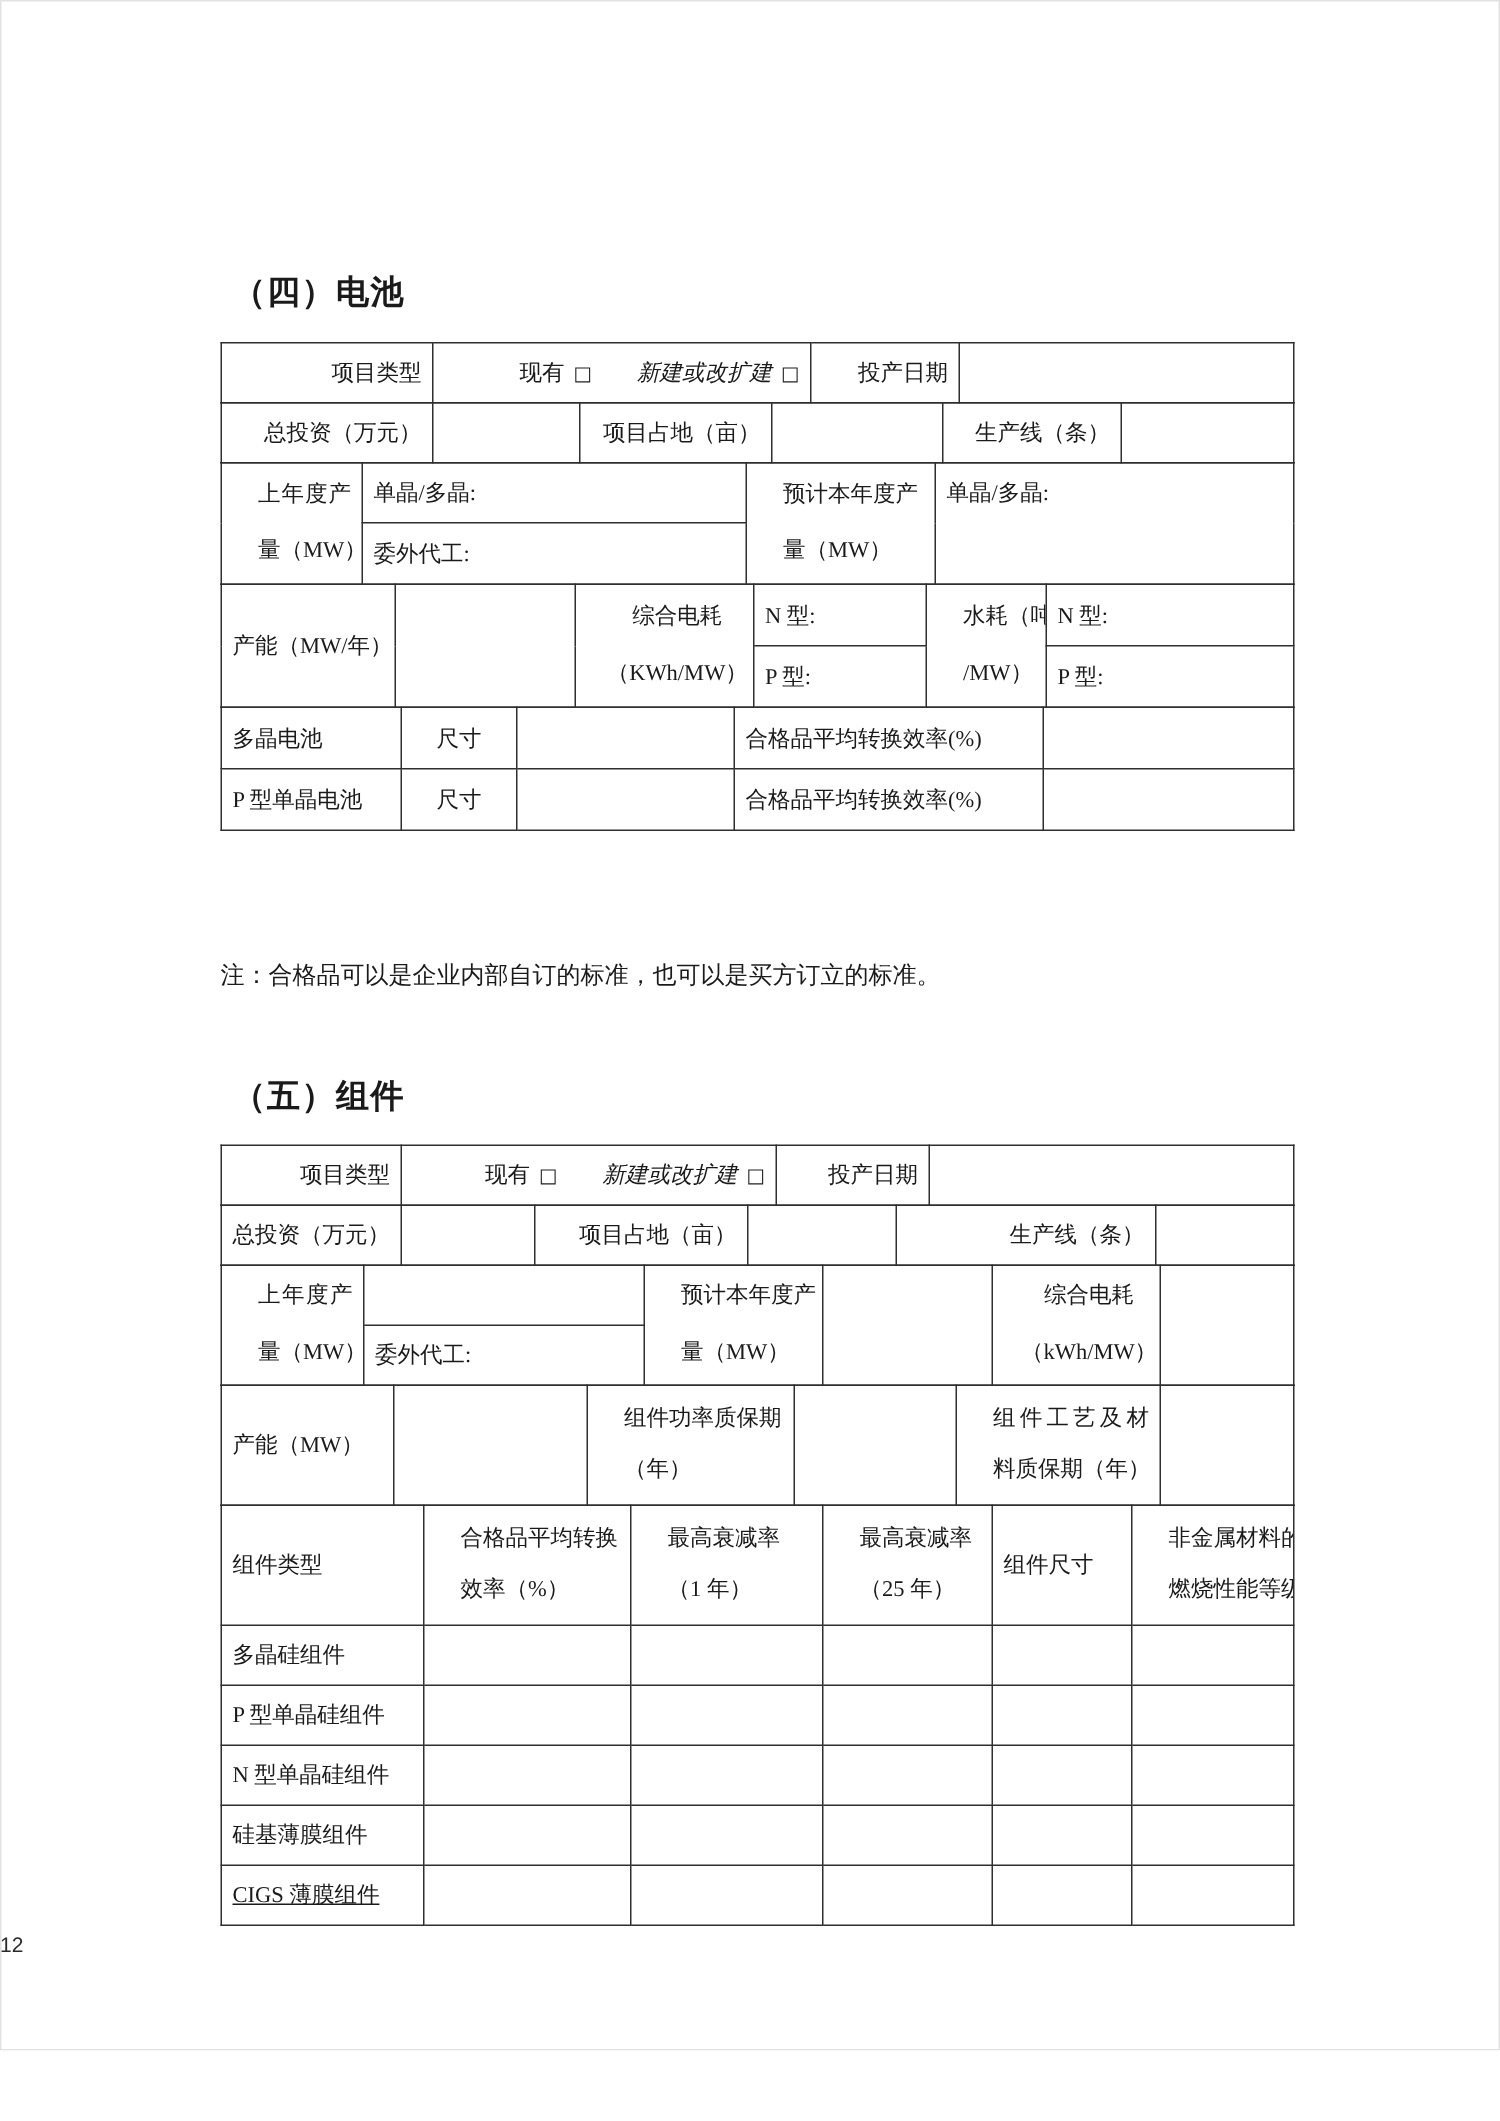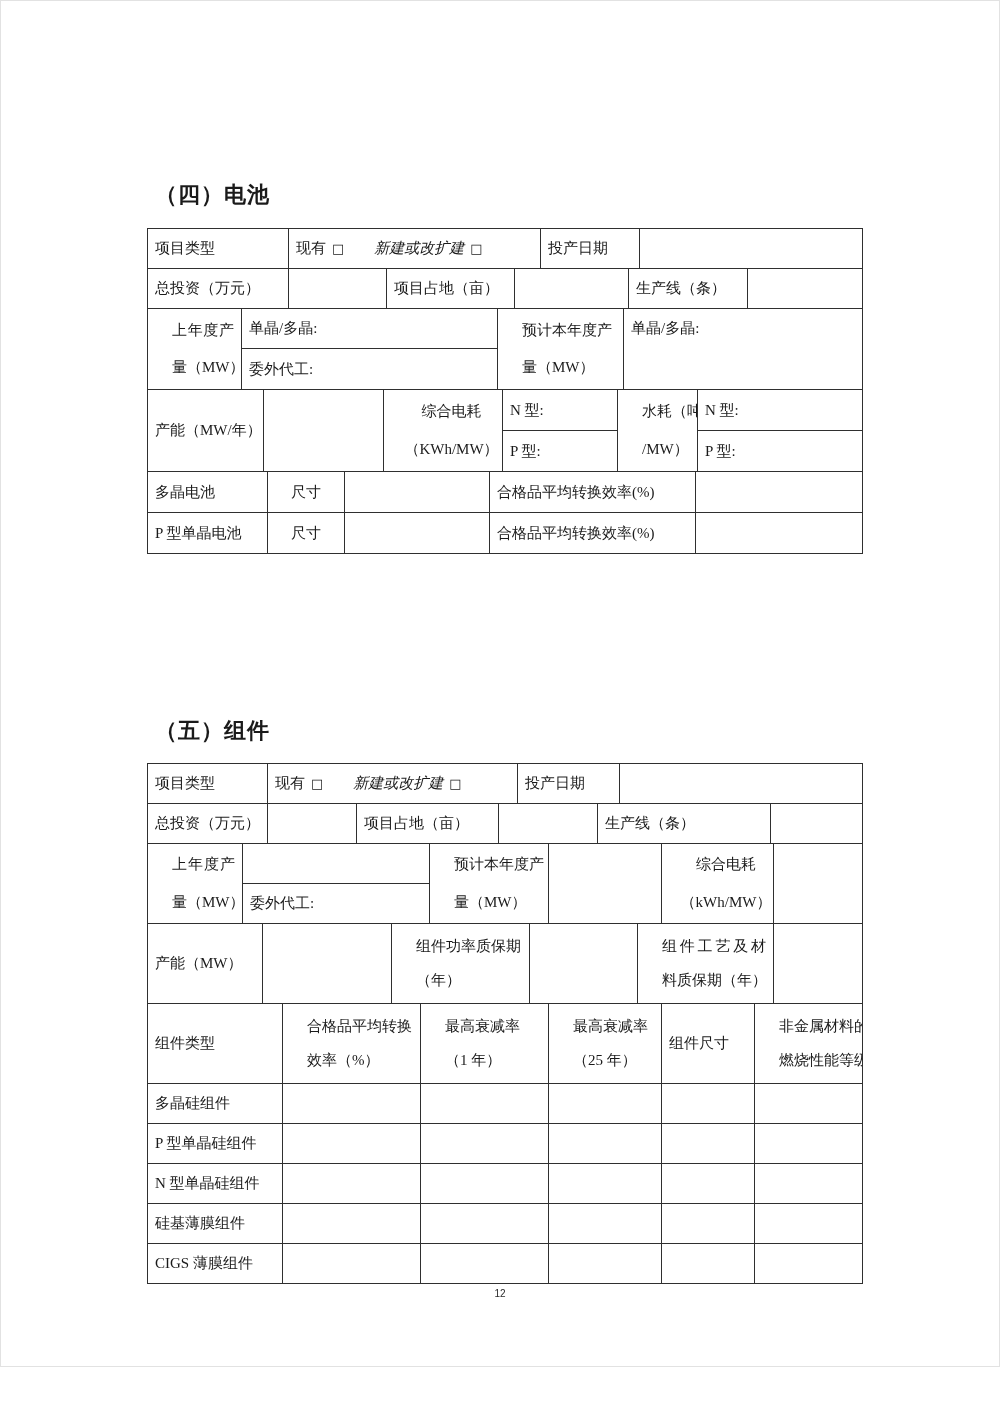--- a/index.html
+++ b/index.html
@@ -25,39 +25,39 @@
     font-size:15px;
   }
   table + table { margin-top:-1px; }
   td {
     border:1px solid #2f2f2f;
     padding:0 7px;
     vertical-align:middle;
     overflow:hidden;
     white-space:nowrap;
   }
-  .rh40 td { height:39px; }
+  .rh40 td { height:39px;text-align:right; }
   .rh41 td { height:40px; }
   .rh80 td { height:79px; }
   td.ctr { text-align:center; }
   td.vt { vertical-align:top; padding-top:10px; }
   .stack { display:flex; flex-direction:column; justify-content:center; gap:14px; }
   .stack.g16 { gap:18px; }
   .stack.ctr { align-items:center; text-align:center; }
   .line { line-height:1.3;margin-left:17px; }
   .jl { text-align:justify; text-align-last:justify; }
   .cb { display:inline-block; margin-left:6px; font-family:"DejaVu Sans",sans-serif; font-size:13px; }
   .gap { margin-left:30px;font-style:italic; }
   .note {
     position:absolute; left:147px; width:720px;
     font-size:16px; line-height:1.4;
   }
   .page-num {
     position:absolute; left:0; top:1288px; width:100%;
-    text-align:center; font-size:10px;
+    text-align:left; font-size:14px;
     font-family:"Liberation Sans","DejaVu Sans",sans-serif;
     color:#2a2a2a;
   }
 </style>
 </head>
 <body>
 
 <div class="page">
 
   <h2 class="sec-title" style="top:180px;">（四）电池</h2>
@@ -190,20 +190,21 @@
         <td class="ctr">尺寸</td>
         <td></td>
         <td>合格品平均转换效率(%)</td>
         <td></td>
       </tr>
     </tbody>
       </table>
 
   </div>
 
+  <div class="note" style="top:640px;">注：合格品可以是企业内部自订的标准，也可以是买方订立的标准。</div>
 
   <h2 class="sec-title" style="top:716px;">（五）组件</h2>
 
   <div class="tbl-wrap" style="top:763px;">
 
     <table class="rh40">
       <colgroup>
           <col style="width:120px">
           <col style="width:250px">
           <col style="width:102px">
@@ -376,21 +377,21 @@
       </tr>
       <tr>
         <td style="height:39px;">硅基薄膜组件</td>
         <td></td>
         <td></td>
         <td></td>
         <td></td>
         <td></td>
       </tr>
       <tr>
-        <td style="height:39px;">CIGS 薄膜组件</td>
+        <td style="height:39px;text-decoration:underline;">CIGS 薄膜组件</td>
         <td></td>
         <td></td>
         <td></td>
         <td></td>
         <td></td>
       </tr>
     </tbody>
       </table>
   </div>
 

